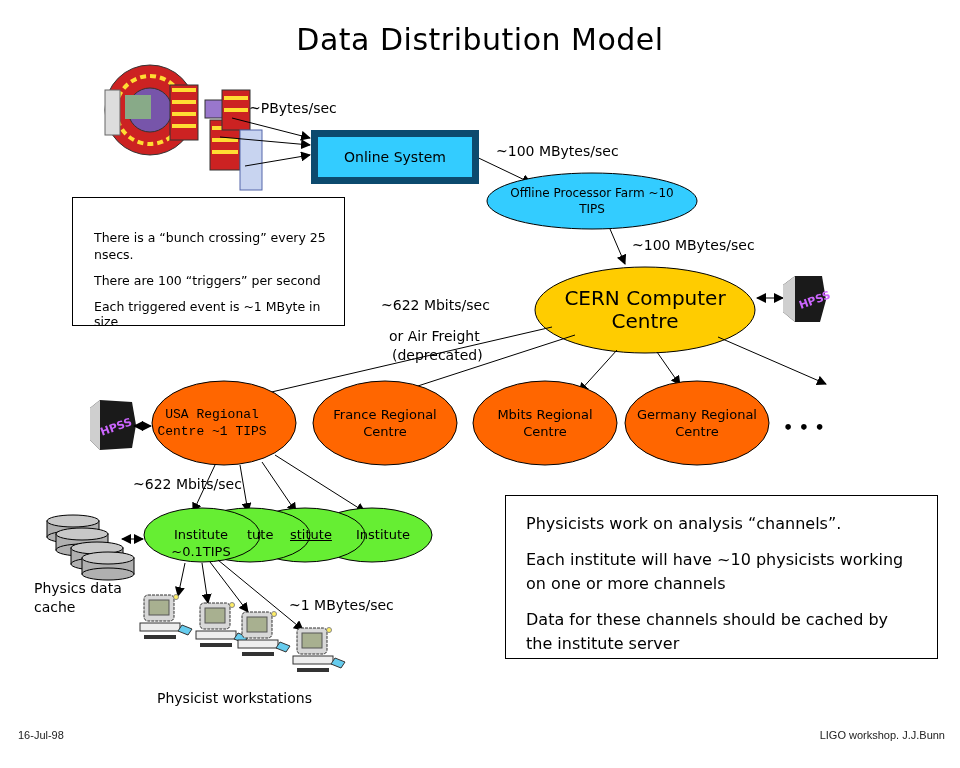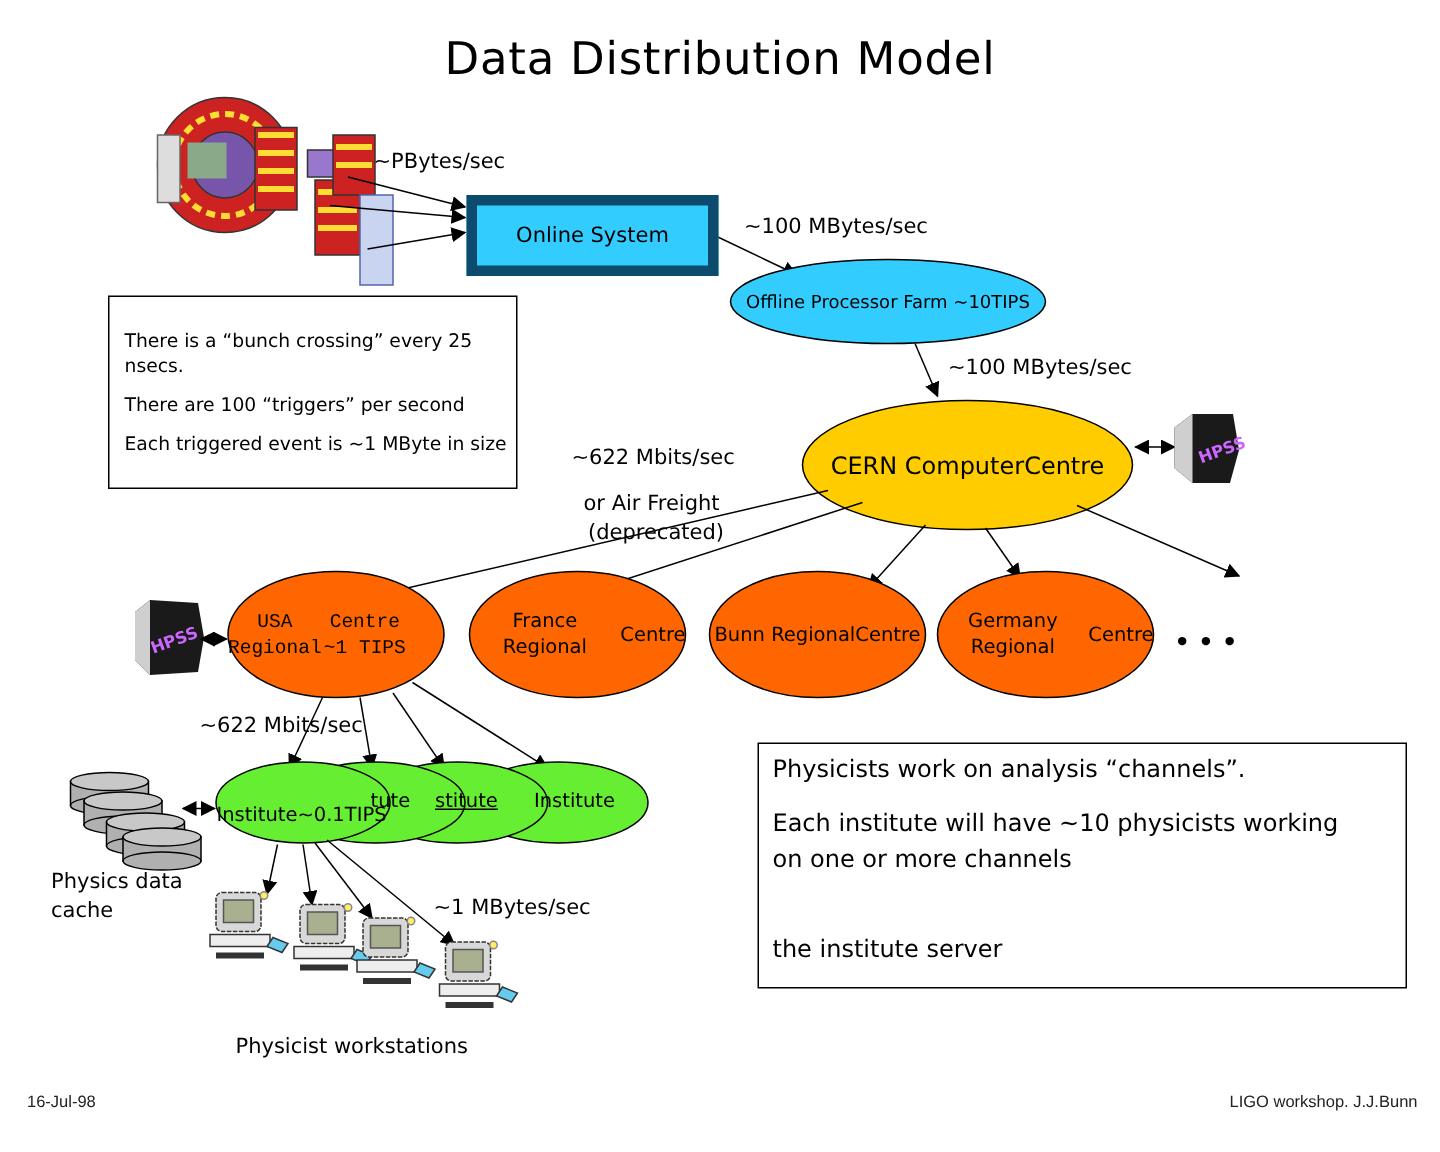--- a/index.html
+++ b/index.html
@@ -3,27 +3,27 @@
 <meta charset="utf-8">
 <style>
   html, body { margin:0; padding:0; background:#ffffff; }
   body { width:960px; height:768px; position:relative; overflow:hidden;
          font-family:"DejaVu Sans", sans-serif; color:#000; }
   #diagram { position:absolute; left:0; top:0; }
   .title { position:absolute; left:0; width:960px; top:22px; text-align:center;
            font-size:30px; font-family:"DejaVu Sans", sans-serif; letter-spacing:0.5px; }
   .lbl { position:absolute; font-size:14px; white-space:nowrap; }
   .node-text { position:absolute; text-align:center; font-size:13px; line-height:17px;
-               display:flex; align-items:center; justify-content:center; flex-direction:row; }
-  .node-text.big { font-size:16px; line-height:23px; }
+               display:flex; align-items:center; justify-content:center; flex-direction:column; }
+  .node-text.big { font-size:20px; line-height:23px; }
   .online { position:absolute; left:311px; top:130px; width:154px; height:40px;
             background:#33ccff; border:7px solid #0c4a6e; display:flex; align-items:center;
             justify-content:center; font-size:14px; }
   .note { position:absolute; border:1px solid #000; background:#fff; }
-  .note p { margin:0; }
+  .note p { margin:11px; }
   .note1 { left:72px; top:197px; width:271px; height:127px; font-size:12.5px; }
   .note1 p { position:absolute; left:10px; }
   .note2 { left:505px; top:495px; width:431px; height:162px; font-size:16px; }
   .note2 p { position:absolute; left:9px; line-height:24px; }
   .footer { position:absolute; top:729px; font-size:11px; font-family:"Liberation Sans", sans-serif; color:#222; }
 </style>
 </head>
 <body>
 
 <svg id="diagram" width="960" height="768">
@@ -198,21 +198,21 @@
 
 <div class="node-text" style="left:152px;top:405px;width:120px;height:36px;font-family:Liberation Mono, monospace;">
   <span>USA Regional</span>
   <span>Centre ~1 TIPS</span>
 </div>
 <div class="node-text" style="left:313px;top:405px;width:144px;height:36px;">
   <span>France Regional</span>
   <span>Centre</span>
 </div>
 <div class="node-text" style="left:473px;top:405px;width:144px;height:36px;">
-  <span>Bunn Regional</span>
+  <span>Mbits Regional</span>
   <span>Centre</span>
 </div>
 <div class="node-text" style="left:625px;top:405px;width:144px;height:36px;">
   <span>Germany Regional</span>
   <span>Centre</span>
 </div>
 <div class="lbl" style="left:783px;top:418px;font-size:16px;font-weight:bold;">• • •</div>
 
 <div class="lbl" style="left:133px;top:476px;">~622 Mbits/sec</div>
 
@@ -237,17 +237,18 @@
   <p style="top:21px;">There is a “bunch crossing” every 25</p>
   <p style="top:38px;">nsecs.</p>
   <p style="top:64px;">There are 100 “triggers” per second</p>
   <p style="top:90px;">Each triggered event is ~1 MByte in size</p>
 </div>
 
 <div class="note note2">
   <p style="top:5px;">Physicists work on analysis “channels”.</p>
   <p style="top:41px;">Each institute will have ~10 physicists working</p>
   <p style="top:65px;">on one or more channels</p>
+  <p style="top:101px;">Data for these channels should be cached by</p>
   <p style="top:125px;">the institute server</p>
 </div>
 
 <div class="footer" style="left:18px;">16-Jul-98</div>
 <div class="footer" style="right:15px;">LIGO workshop. J.J.Bunn</div>
 
 </body></html>

